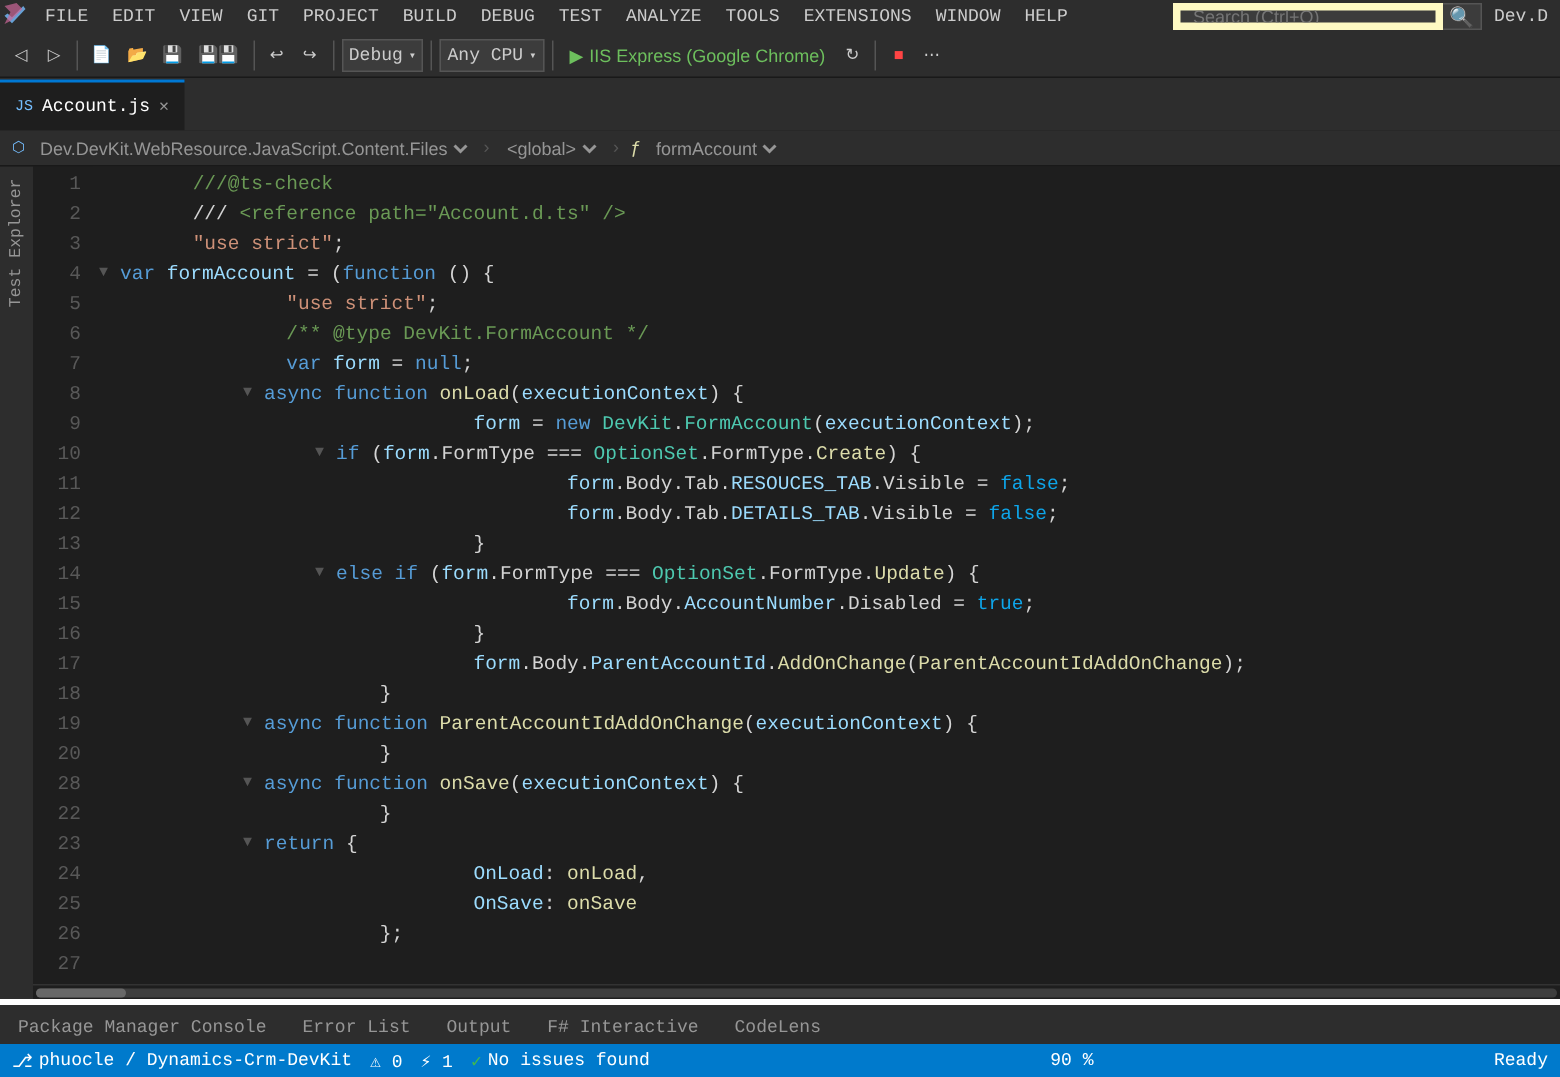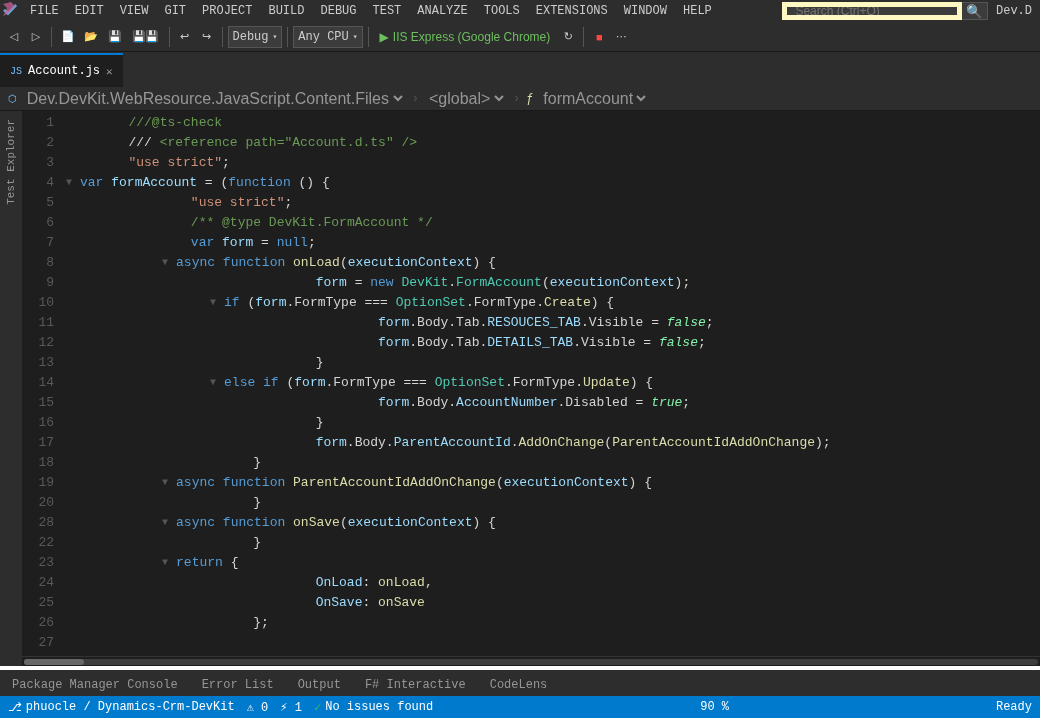--- a/index.html
+++ b/index.html
@@ -26,21 +26,21 @@
     .tab-bar { background: #2d2d2d; display: flex; align-items: flex-end; height: 35px; flex-shrink: 0; }
     .tab { display: flex; align-items: center; gap: 6px; padding: 16px 10px; height: 30px; font-size: 12px; cursor: pointer; border-top: 2px solid transparent; }
     .tab.active { background: #1e1e1e; color: #ffffff; border-top: 2px solid #0078d4; }
     .tab-close { color: #969696; font-size: 11px; cursor: pointer; }
     .tab-icon { font-size: 10px; color: #75beff; }
 
     
     .breadcrumb-bar { background: #2d2d2d; height: 24px; display: flex; align-items: center; padding: 0 8px; gap: 6px; font-size: 12px; color: #969696; flex-shrink: 0; border-bottom: 1px solid #191919; }
     .breadcrumb-icon { font-size: 10px; color: #75beff; }
     .breadcrumb-sep { color: #555; }
-    .breadcrumb-select { background: transparent; border: none; color: #969696; font-size: 16px; cursor: pointer; }
+    .breadcrumb-select { background: transparent; border: none; color: #969696; font-size: 12px; cursor: pointer; }
 
     
     .editor-area { display: flex; flex: 1; overflow: hidden; }
 
     
     .side-strip { background: #2d2d2d; width: 22px; display: flex; flex-direction: column; align-items: center; flex-shrink: 0; }
     .side-tab-text { writing-mode: vertical-rl; transform: rotate(180deg); font-size: 11px; color: #969696; padding: 8px 2px; cursor: pointer; white-space: nowrap; }
 
     
     .code-editor { flex: 1; background: #1e1e1e; overflow: hidden; display: flex; flex-direction: column; }
@@ -50,21 +50,21 @@
     .code-lines { flex: 1; padding: 2px 0 0 4px; overflow: hidden; }
     .code-line { height: 20px; display: flex; align-items: center; white-space: pre; font-size: 13px; line-height: 20px; }
 
     
     .c-comment { color: #6a9955; }
     .c-keyword { color: #569cd6; }
     .c-string { color: #ce9178; }
     .c-func { color: #dcdcaa; }
     .c-class { color: #4ec9b0; }
     .c-param { color: #9cdcfe; }
-    .c-bool { color: #86efac; font-style: italic; }
+    .c-bool { color: #0ea5e9; }
     .c-collapse { color: #555; font-size: 10px; cursor: pointer; margin-right: 2px; }
 
     
     .scroll-area { width: 14px; background: #1e1e1e; flex-shrink: 0; }
 
     
     .status-bar { background: #007acc; height: 22px; display: flex; align-items: center; padding: 0 8px; gap: 12px; flex-shrink: 0; }
     .status-item { font-size: 12px; color: #ffffff; display: flex; align-items: center; gap: 4px; white-space: nowrap; cursor: pointer; }
     .status-right { margin-left: auto; display: flex; gap: 8px; }
     .status-check { color: #3fb950; font-size: 12px; }

